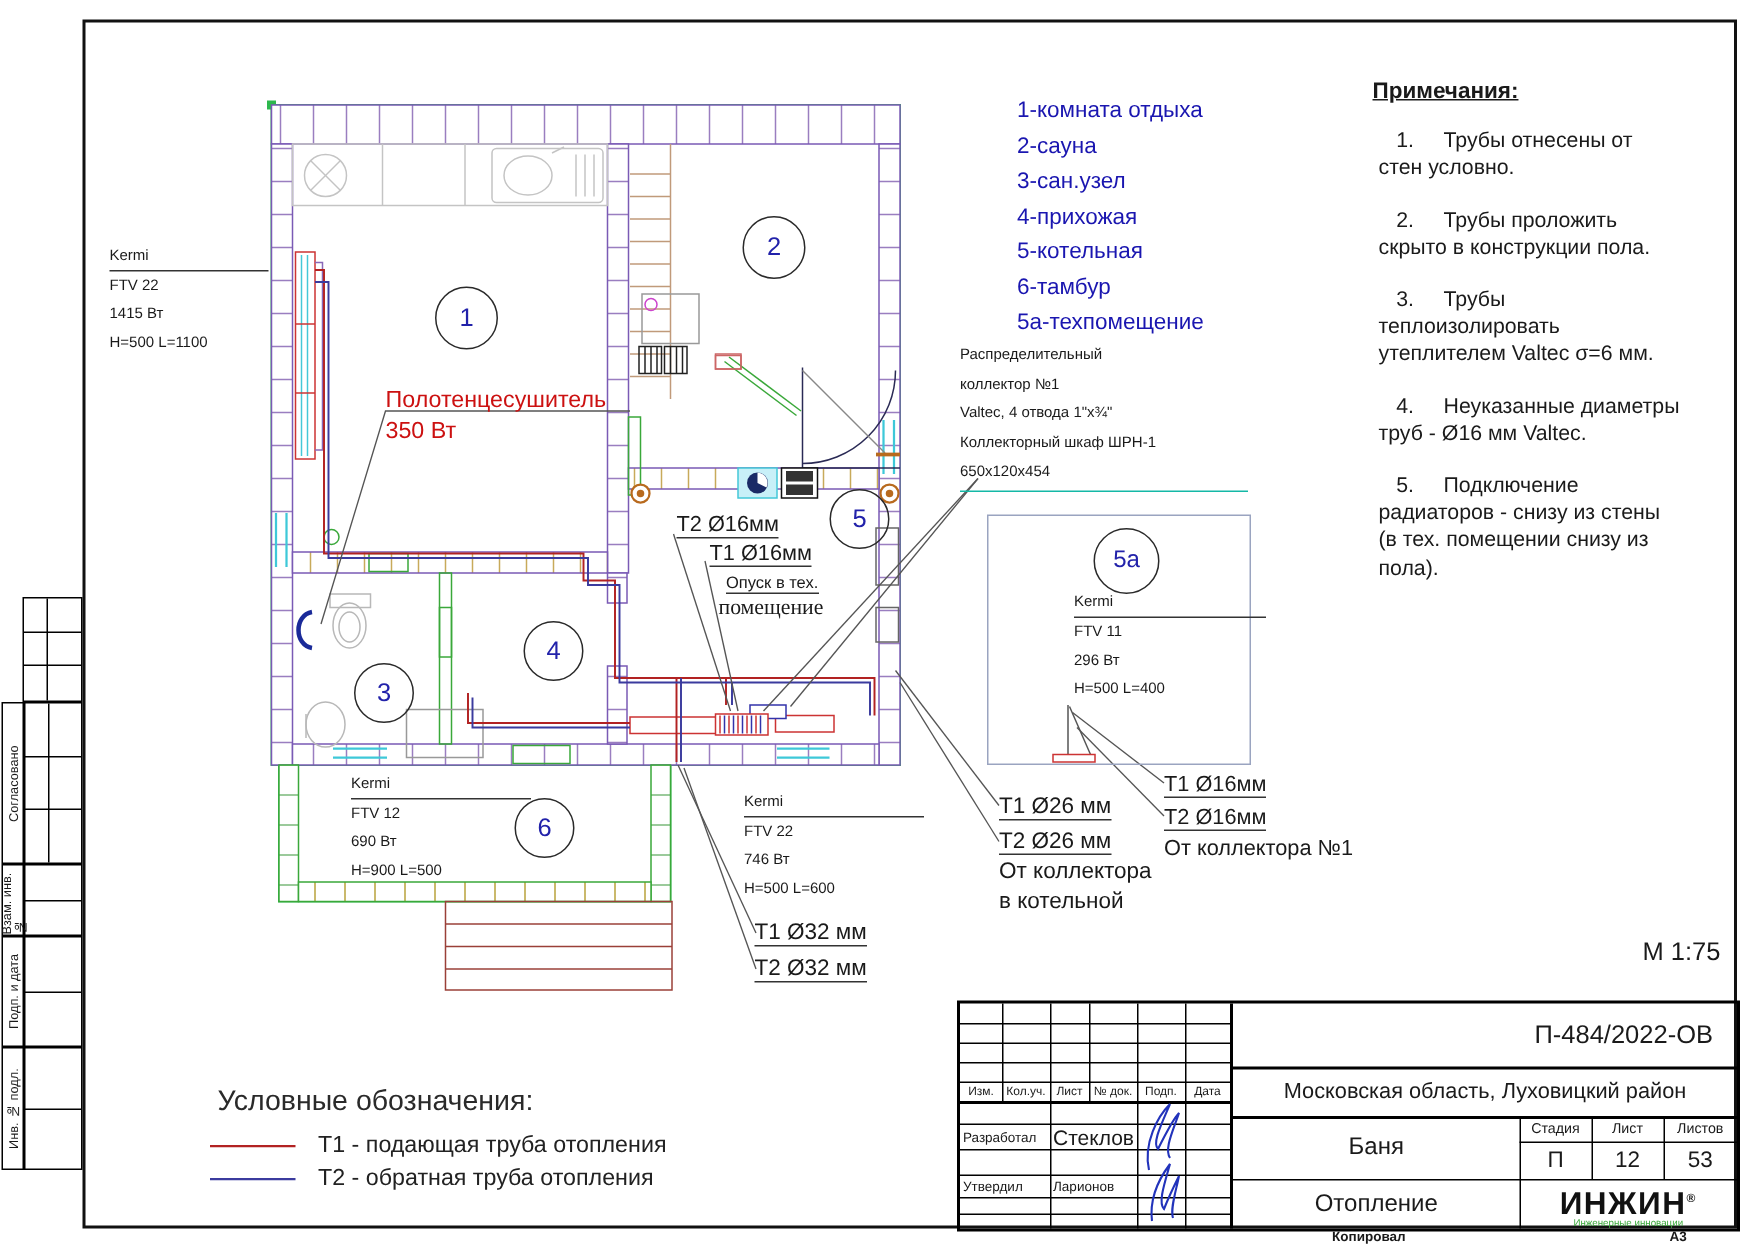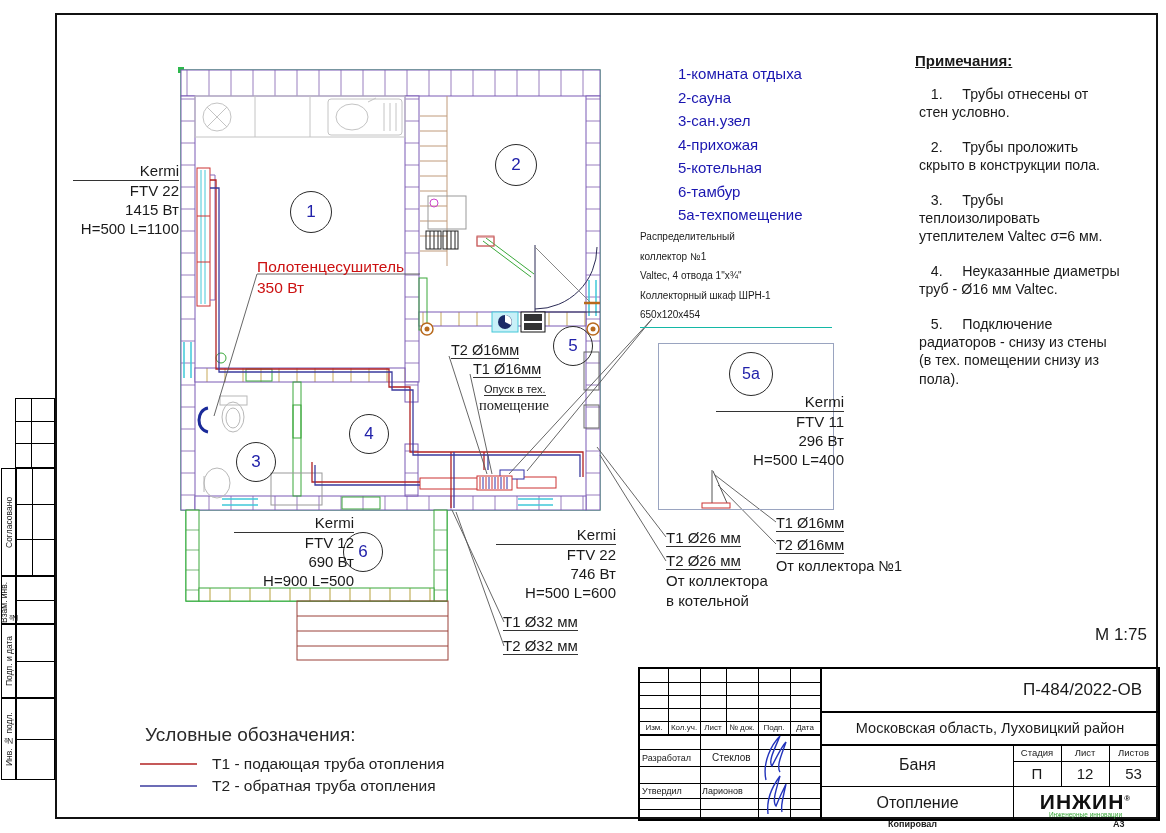--- a/index.html
+++ b/index.html
@@ -2,21 +2,21 @@
 <html><head>
 <meta charset="utf-8">
 <style>
   html,body{margin:0;padding:0;background:#fff;}
   #page{position:relative;width:1166px;height:833px;background:#fff;overflow:hidden;
         font-family:"Liberation Sans",sans-serif;color:#1a1a1a;}
   .abs{position:absolute;}
   .txt{position:absolute;white-space:nowrap;color:#1a1a1a;}
   .u{border-bottom:1px solid #333;}
   .frame{position:absolute;border:2px solid #111;}
-  .rad-label{position:absolute;text-align:right;font-size:15px;line-height:19px;}
+  .rad-label{position:absolute;text-align:left;font-size:10px;line-height:19px;}
   .rad-label .brand{border-bottom:1px solid #333;display:block;}
   .circ{position:absolute;border:1.4px solid #2a2a2a;border-radius:50%;display:flex;
         align-items:center;justify-content:center;color:#2222aa;font-size:17px;background:transparent;}
   .blue{color:#1a16b0;}
   .red{color:#cc1111;}
   .legend-item{position:absolute;font-size:15.5px;color:#222;}
   .note-item{white-space:pre-wrap;font-size:14.2px;line-height:18.4px;margin:16px;}
   .hline{position:absolute;height:0;border-top:1px solid #000;}
   .vline{position:absolute;width:0;border-left:1px solid #000;}
   .cell-label{position:absolute;font-size:8px;display:flex;align-items:center;justify-content:center;overflow:hidden;}
@@ -429,21 +429,21 @@
     <div class="vline" style="left:150px;top:0;height:150px;"></div>
 
     <div class="cell-label" style="left:0;top:52px;width:28px;height:13px;">Изм.</div>
     <div class="cell-label" style="left:28px;top:52px;width:32px;height:13px;">Кол.уч.</div>
     <div class="cell-label" style="left:60px;top:52px;width:26px;height:13px;">Лист</div>
     <div class="cell-label" style="left:86px;top:52px;width:32px;height:13px;">№ док.</div>
     <div class="cell-label" style="left:118px;top:52px;width:32px;height:13px;">Подп.</div>
     <div class="cell-label" style="left:150px;top:52px;width:30px;height:13px;">Дата</div>
 
     <div class="tb-txt" style="left:2px;top:80px;width:57px;height:17px;font-size:9px;justify-content:flex-start;">Разработал</div>
-    <div class="tb-txt" style="left:62px;top:80px;width:55px;height:17px;font-size:10px;justify-content:flex-start;margin-left:10px;">Стеклов</div>
+    <div class="tb-txt" style="left:62px;top:80px;width:55px;height:17px;font-size:14px;justify-content:flex-start;">Стеклов</div>
     <div class="tb-txt" style="left:2px;top:114px;width:57px;height:15px;font-size:9px;justify-content:flex-start;">Утвердил</div>
     <div class="tb-txt" style="left:62px;top:114px;width:55px;height:15px;font-size:9px;justify-content:flex-start;">Ларионов</div>
 
     <svg class="abs" style="left:118px;top:63px;" width="32" height="85" viewBox="0 0 32 85">
       <path d="M8,48 C4,30 14,12 22,4 C16,18 10,30 14,34 C18,26 24,14 28,10 C24,22 18,34 22,40" fill="none" stroke="#2233bb" stroke-width="1.4"></path>
       <path d="M10,82 C8,66 16,52 22,44 C18,58 14,70 18,74 C22,64 26,56 28,52 C26,62 22,74 24,80" fill="none" stroke="#2233bb" stroke-width="1.4"></path>
     </svg>
 
     <div class="hline" style="left:182px;top:42px;width:336px;border-top:2px solid #000;"></div>
     <div class="hline" style="left:182px;top:75px;width:336px;border-top:2px solid #000;"></div>

